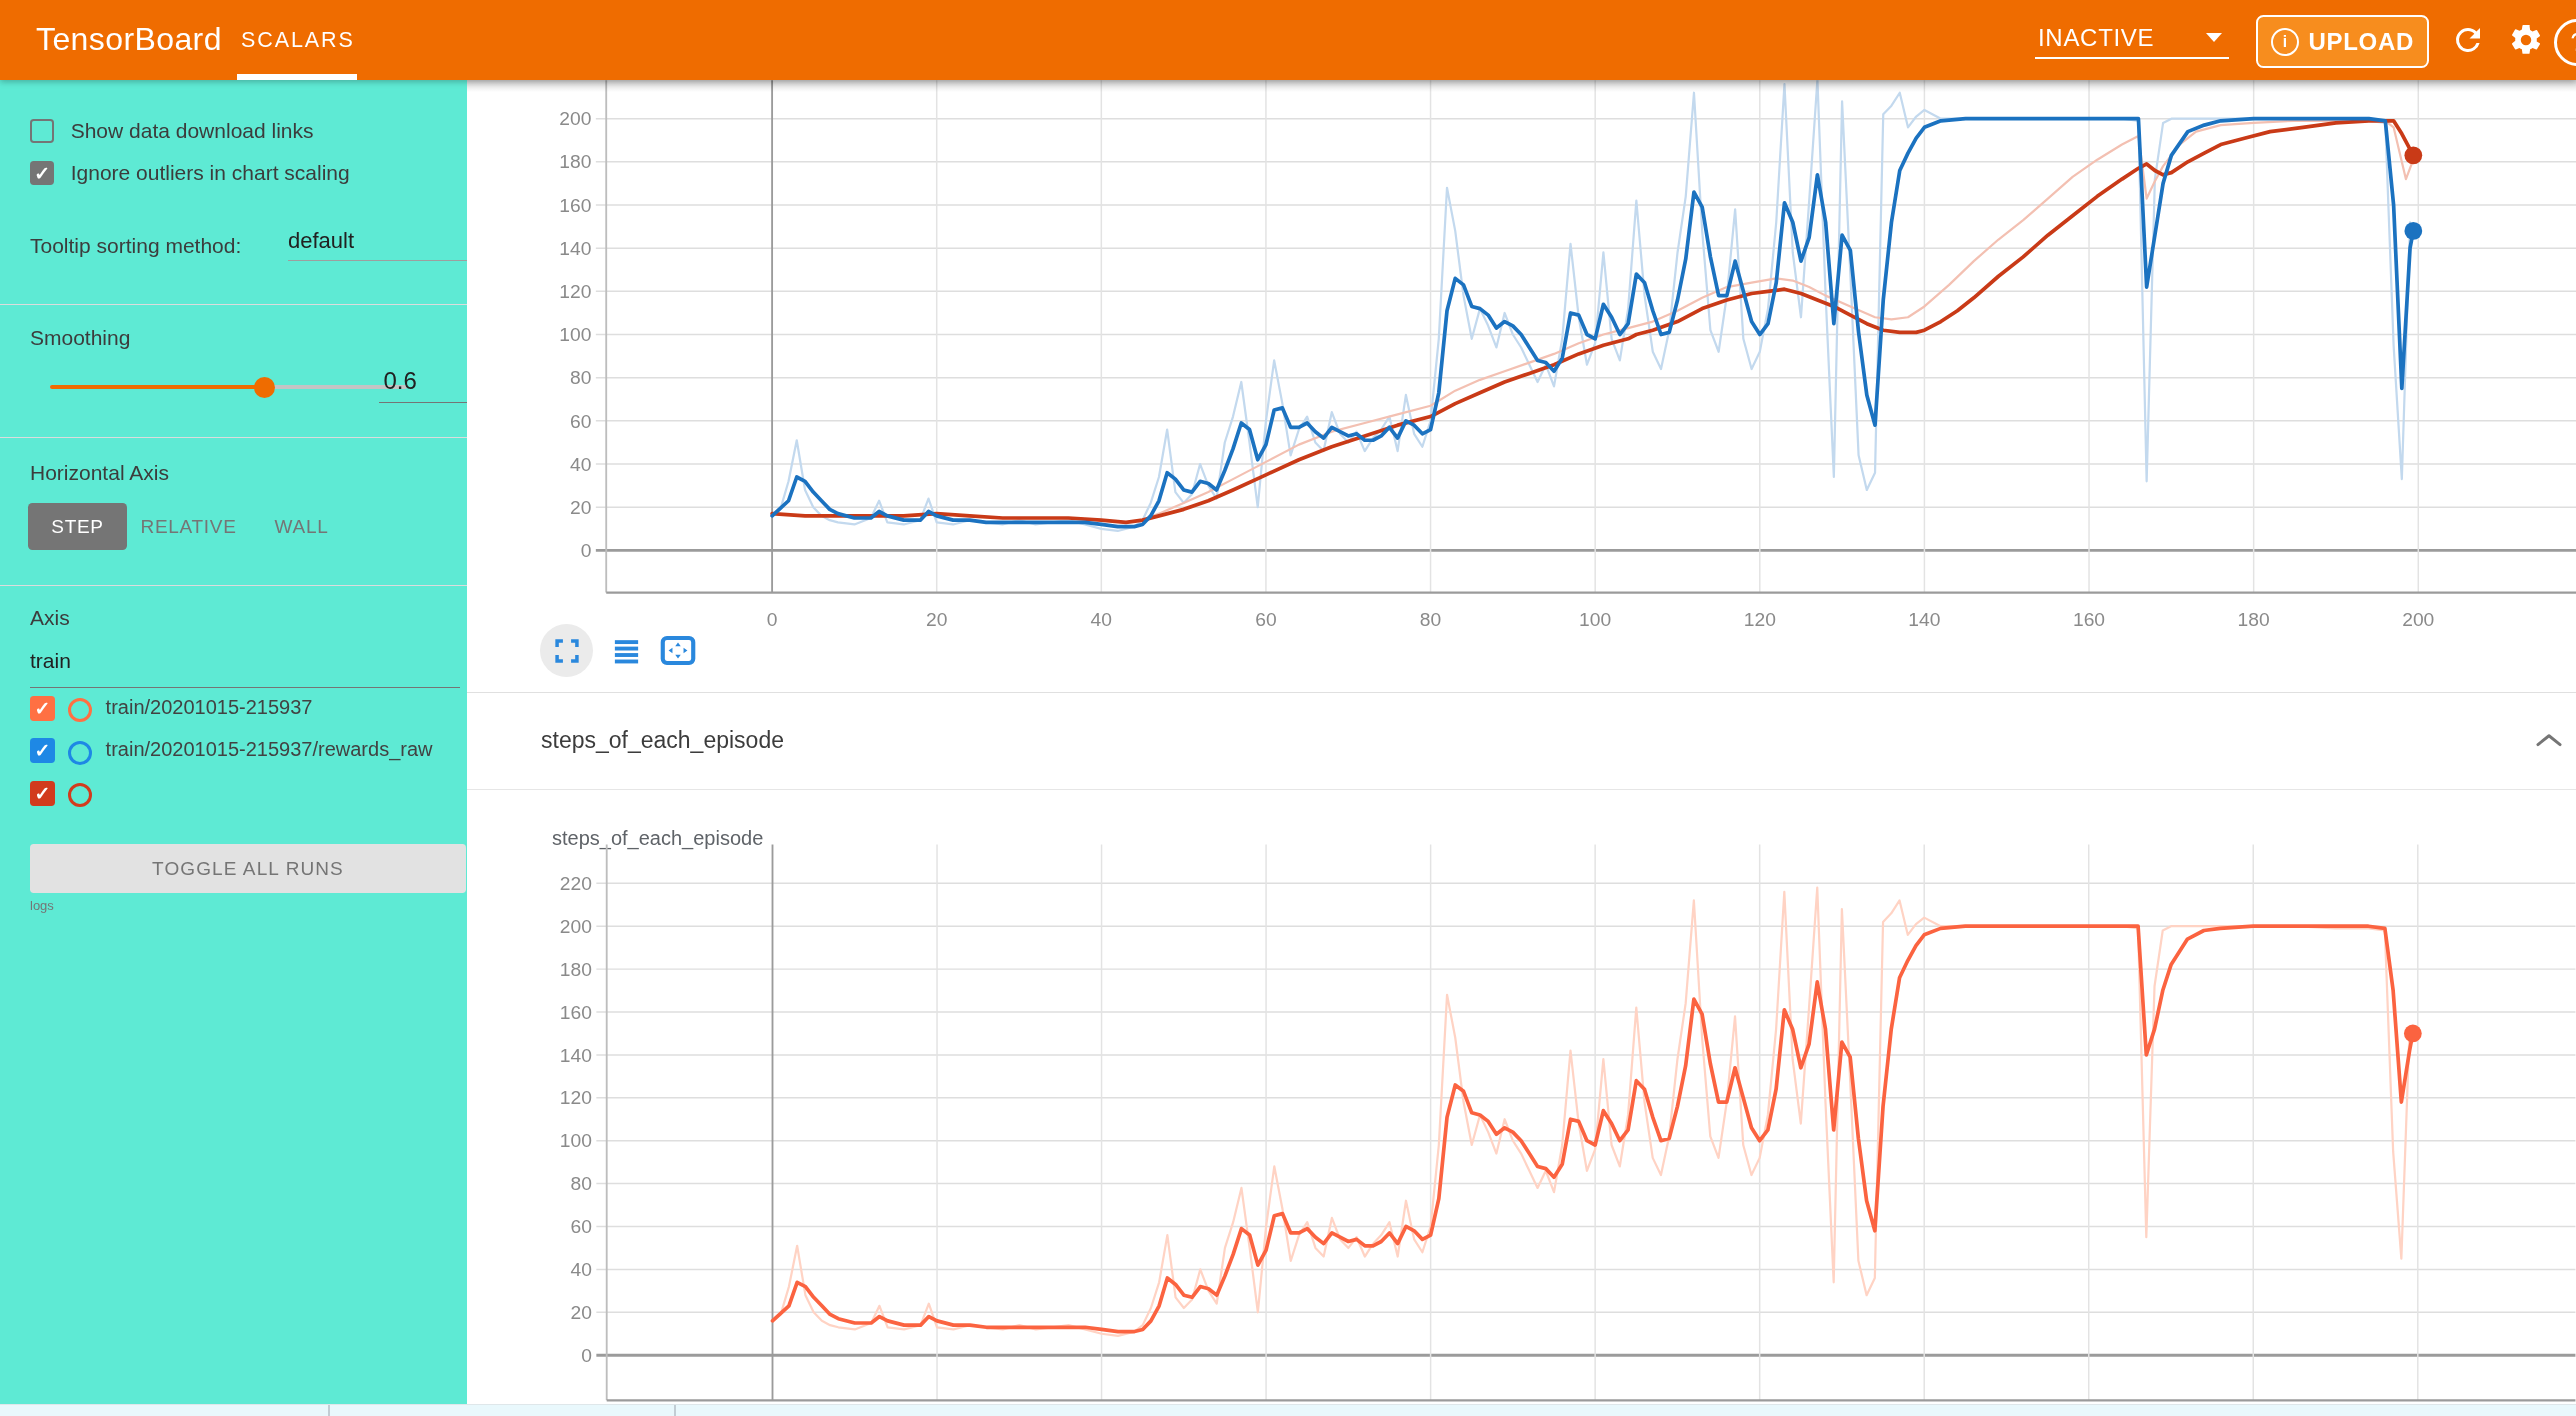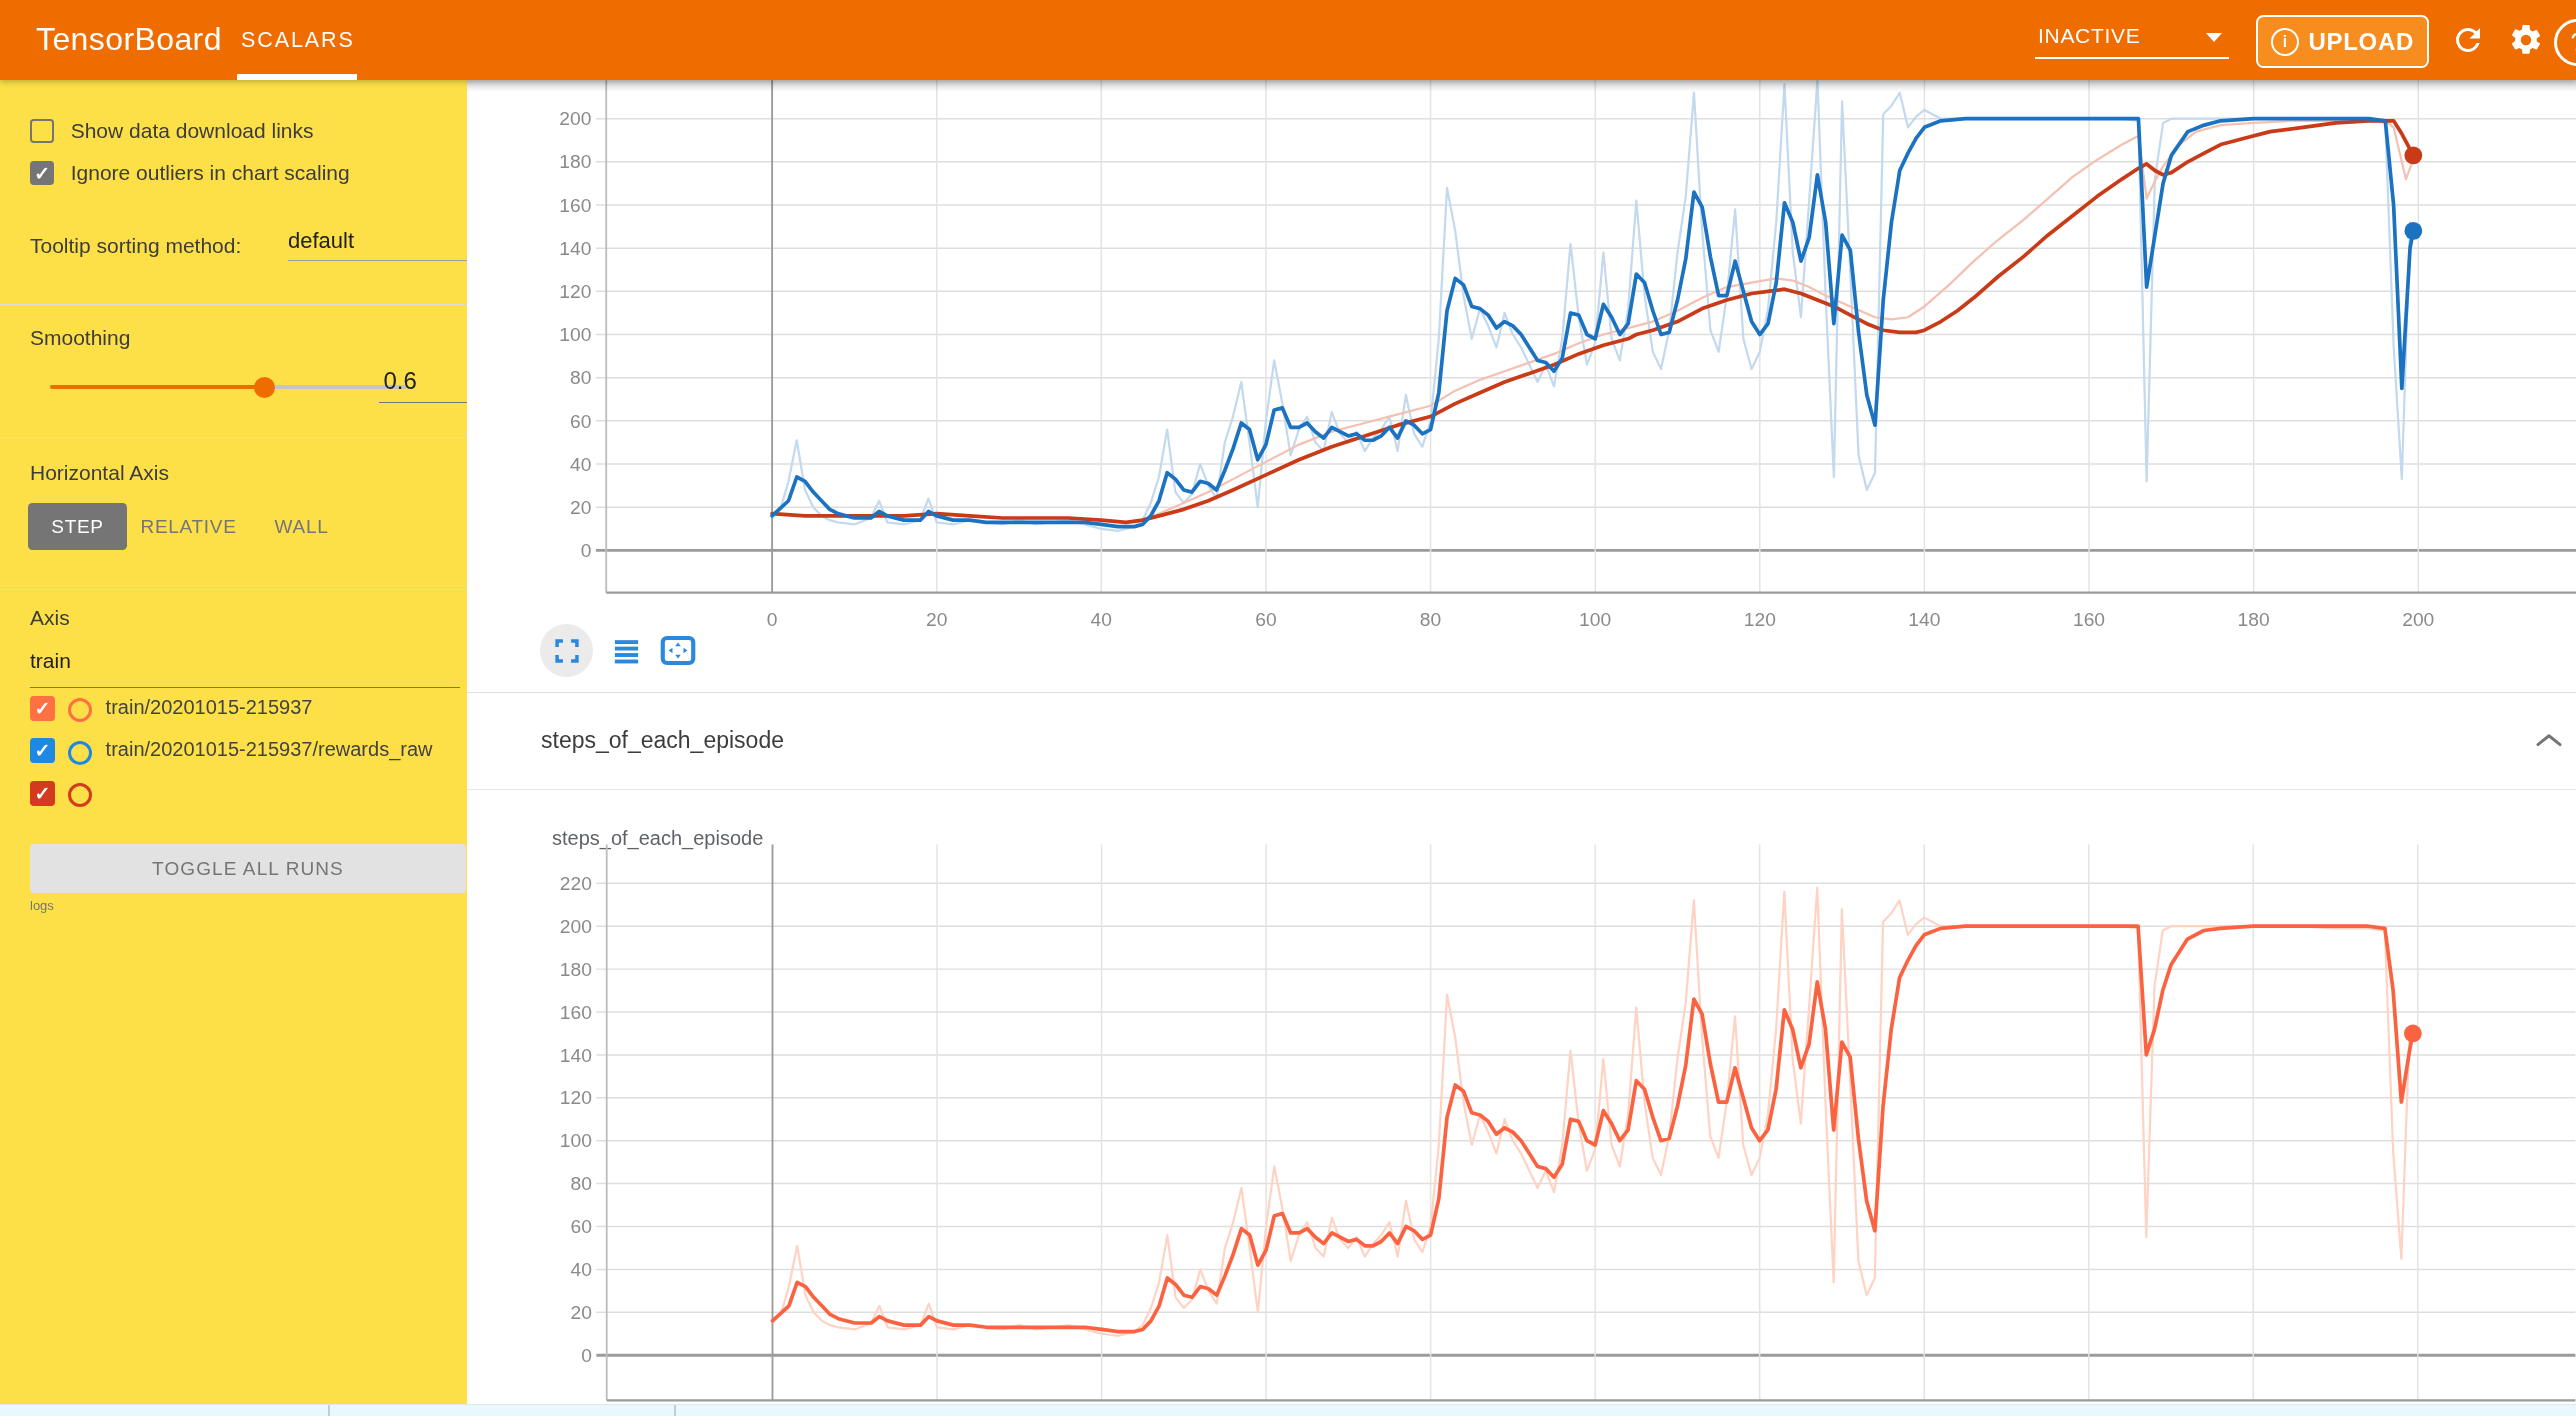--- a/index.html
+++ b/index.html
@@ -4,32 +4,32 @@
 <style>
   html,body{margin:0;padding:0;background:#ffffff;font-family:"Liberation Sans",sans-serif;}
   #app{position:relative;width:2576px;height:1416px;overflow:hidden;background:#ffffff;}
 
   
   #header{position:absolute;left:0;top:0;width:100%;height:80px;background:#ef6c00;color:#fff;z-index:30;box-shadow:0 2.2px 6px rgba(0,0,0,.25);}
   #app-title{position:absolute;left:36px;top:21px;font-size:32px;font-weight:500;letter-spacing:0.4px;}
   #tab-scalars{position:absolute;left:241px;top:28px;font-size:21.5px;font-weight:500;letter-spacing:1.9px;cursor:pointer;}
   #tab-underline{position:absolute;left:237px;top:74px;width:120px;height:6px;background:#ffffff;}
   #status-select{position:absolute;left:2035px;top:16.3px;width:194px;height:41px;border-bottom:2.2px solid #fff;cursor:pointer;}
-  #status-select .txt{position:absolute;left:3px;top:7.4px;font-size:21px;letter-spacing:0.7px;}
+  #status-select .txt{position:absolute;left:3px;top:7.4px;font-size:24px;letter-spacing:0.7px;}
   #status-select .caret{position:absolute;right:7.4px;top:16.3px;width:0;height:0;border-left:8.1px solid transparent;border-right:8.1px solid transparent;border-top:9.6px solid #fff;}
   #upload-btn{position:absolute;left:2256px;top:15px;width:169px;height:49px;border:2.2px solid #fff;border-radius:7.4px;background:#f78d1e;display:flex;align-items:center;justify-content:center;gap:9.6px;cursor:pointer;}
   #upload-btn .info-circle{width:24px;height:24px;border:2.2px solid #fff;border-radius:50%;display:flex;align-items:center;justify-content:center;font-size:15.6px;font-weight:bold;}
   #upload-btn .lbl{font-size:24px;letter-spacing:0.7px;font-weight:700;}
   .hdr-icon{position:absolute;top:22px;width:36px;height:36px;cursor:pointer;}
   #refresh-icon{left:2450px;}
   #gear-icon{left:2508px;}
   #help-icon{position:absolute;left:2554px;top:19px;width:41px;height:41px;border:3px solid #fff;border-radius:50%;color:#fff;font-size:25px;display:flex;align-items:center;justify-content:center;cursor:pointer;}
 
   
-  #sidebar{position:absolute;left:0;top:80px;width:467px;bottom:11px;background:#fde047;color:#3c3c3c;}
+  #sidebar{position:absolute;left:0;top:80px;width:467px;bottom:11px;background:#5eead4;color:#3c3c3c;}
   .sb-abs{position:absolute;}
   .cbrow{display:flex;align-items:center;gap:16.3px;}
   .checkbox{width:24.4px;height:24.4px;border-radius:3.7px;flex:0 0 auto;box-sizing:border-box;display:flex;align-items:center;justify-content:center;color:#fff;font-size:19px;font-weight:bold;cursor:pointer;}
   .checkbox.unchecked{border:2.6px solid #757575;background:transparent;}
   .checkbox.gray{background:#757575;}
   .cbrow .lbl{font-size:21px;}
   .divider{position:absolute;left:0;width:467px;border-top:1.5px solid #dcdcdc;}
   .sb-label{font-size:21px;color:#3c3c3c;text-align:right;}
   #tooltip-select{position:absolute;left:258px;top:-6px;width:210px;border-bottom:1.5px solid #9e9e9e;padding-bottom:6px;cursor:pointer;}
   #tooltip-select .val{font-size:22px;color:#212121;}

